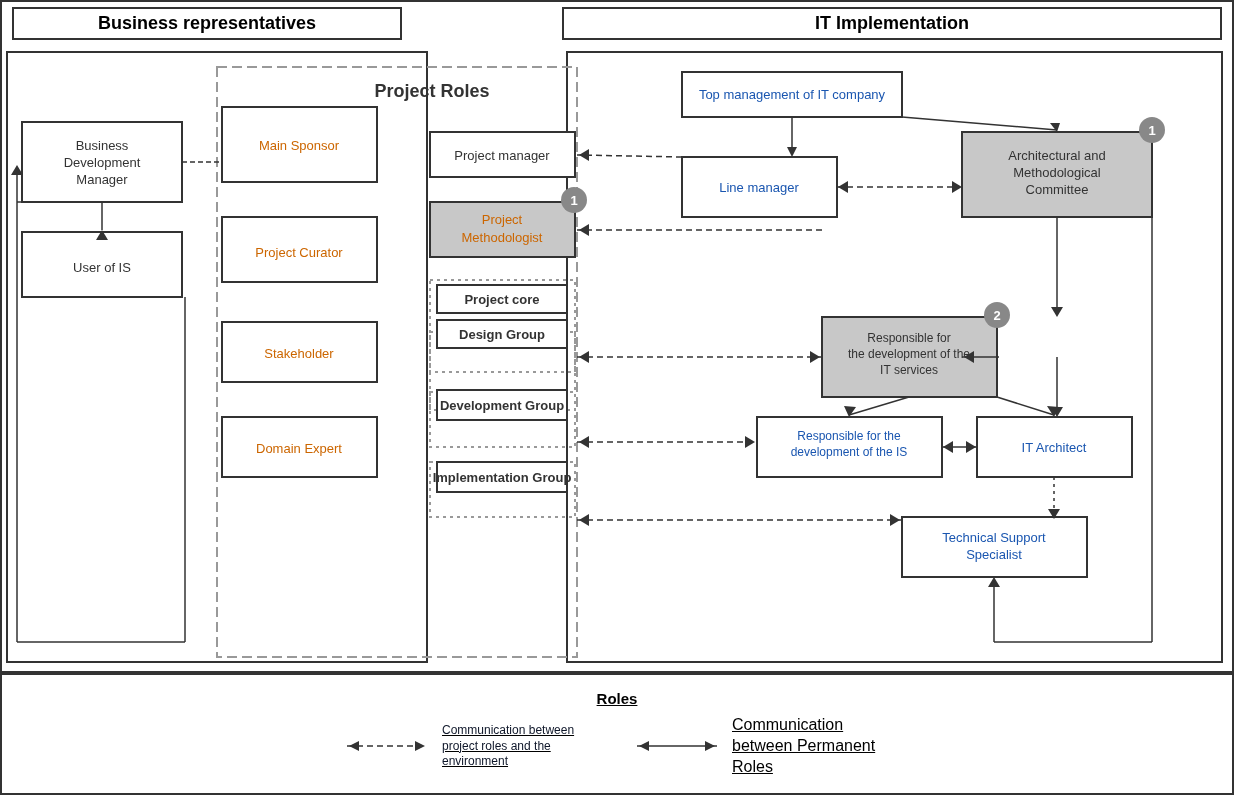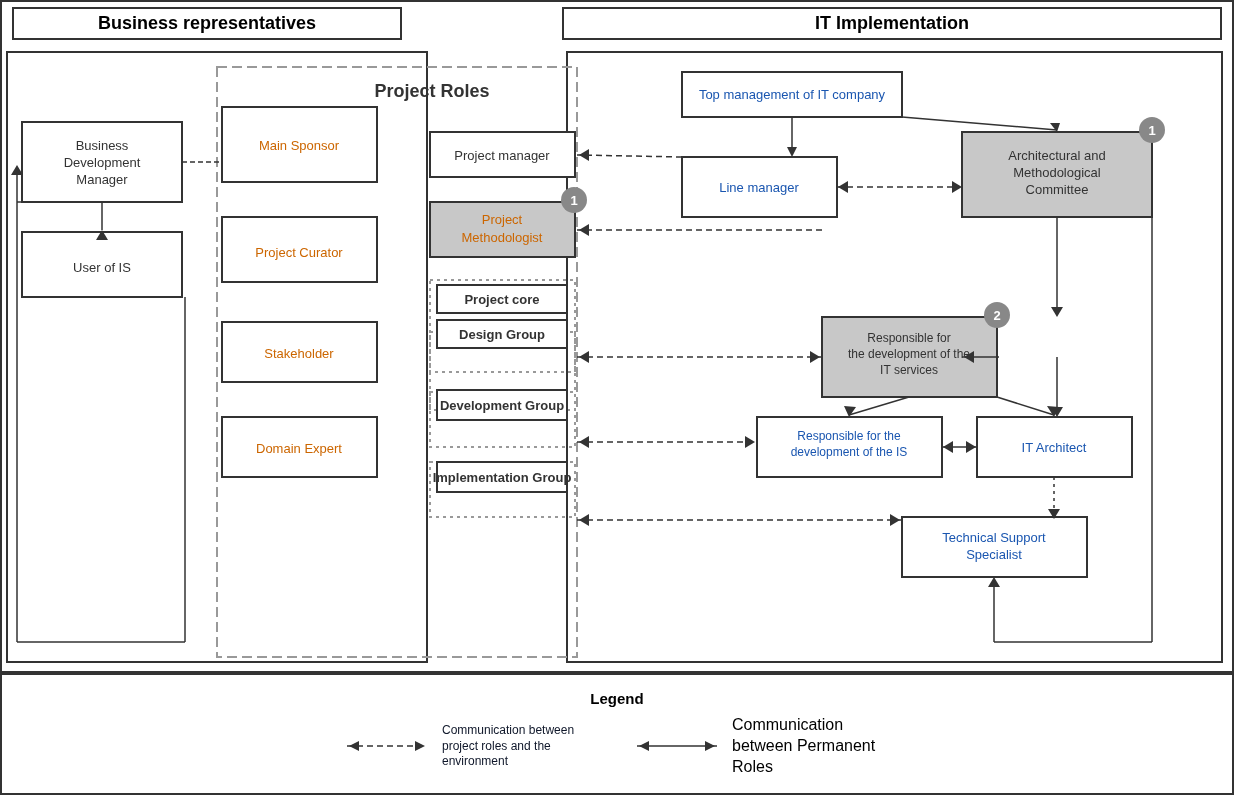--- a/index.html
+++ b/index.html
@@ -10,20 +10,21 @@
       min-height: 795px;
       overflow: hidden;
     }
 
     .main-container {
       width: 1234px;
       height: 795px;
       display: flex;
       flex-direction: column;
       border: 2px solid #333;
+      text-decoration: underline;
     }
 
     .diagram-area {
       flex: 1;
       display: flex;
       flex-direction: row;
       position: relative;
       border-bottom: 2px solid #333;
     }
 
@@ -260,21 +261,21 @@
 
       <line x1="180" y1="160" x2="218" y2="160" stroke="#333" stroke-width="1.5" stroke-dasharray="5,3"></line>
 
     </svg>
 
   </div>
 
   <div class="legend-area">
     <div style="width:100%;display:flex;flex-direction:column;align-items:center;">
       <div class="legend-title">
-        <span>Legend</span>
+        <span>Roles</span>
       </div>
       <div class="legend-row">
 
 
 
         <div class="legend-item">
           <svg width="90" height="20">
             <line x1="5" y1="10" x2="85" y2="10" stroke="#333" stroke-width="1.5" stroke-dasharray="6,4"></line>
             <polygon points="7,10 17,5 17,15" fill="#333"></polygon>
             <polygon points="83,10 73,5 73,15" fill="#333"></polygon>

